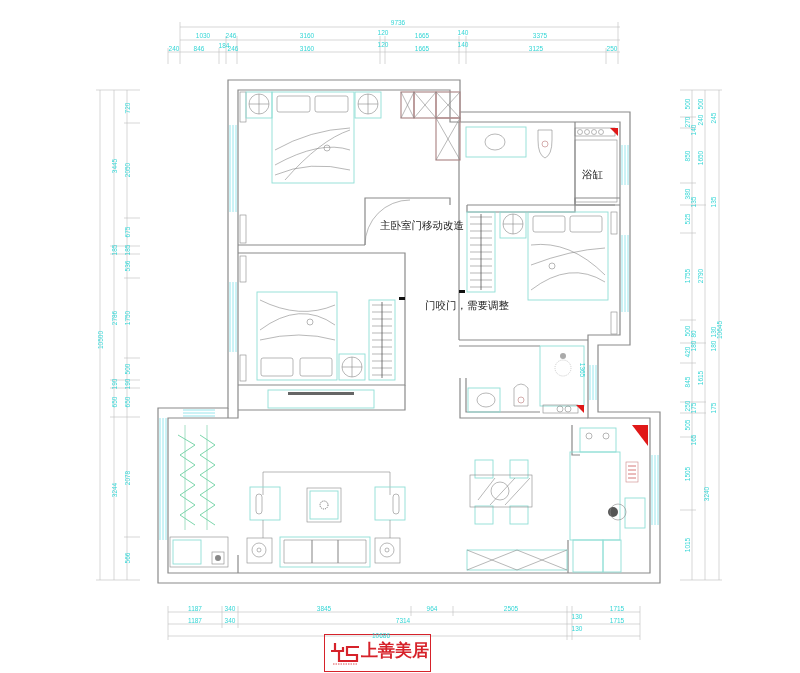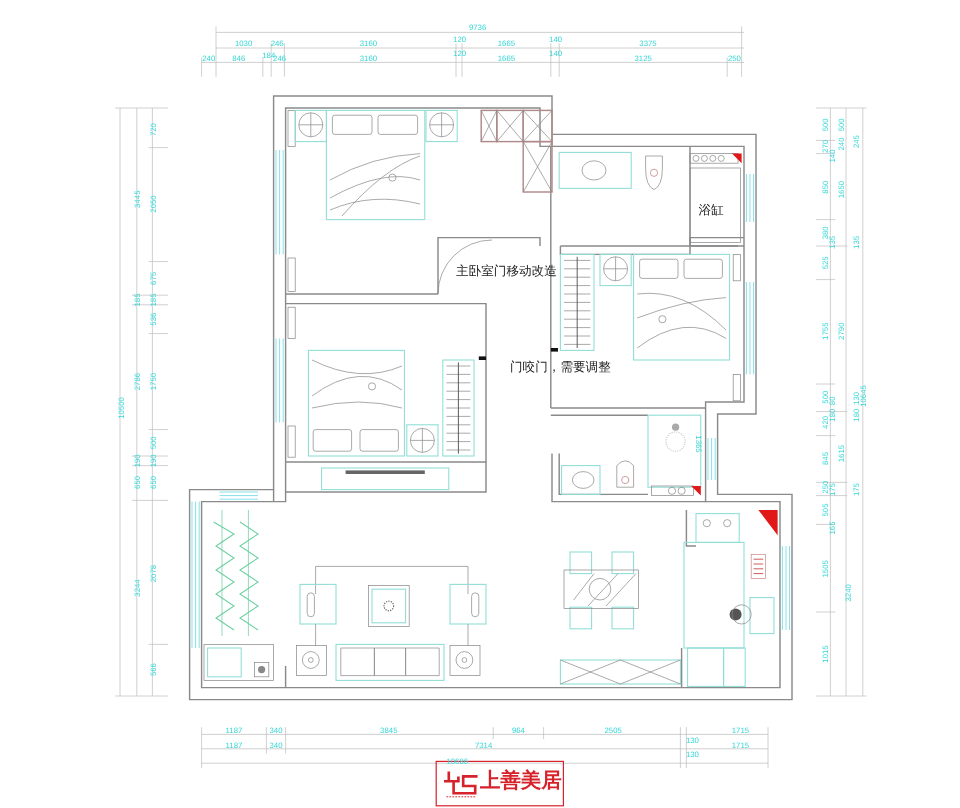--- a/index.html
+++ b/index.html
@@ -7,21 +7,21 @@
   #plan{position:absolute;left:0;top:0;width:800px;height:673px;}
   .dim{font-family:"Liberation Sans",sans-serif;font-size:6.5px;fill:#35d6d6;}
   .dimv{font-family:"Liberation Sans",sans-serif;font-size:6.5px;fill:#35d6d6;}
   .lbl{font-family:"DejaVu Serif",serif;font-size:10.5px;fill:#222;}
   .wall{fill:none;stroke:#8a8a8a;stroke-width:1.2;}
   .cy{stroke:#8fded6;stroke-width:0.9;fill:none;}
   .gr{stroke:#888;stroke-width:0.6;fill:none;}
   .brn{stroke:#b08a8a;stroke-width:1.2;fill:none;}
   .win{stroke:#7fe0e8;stroke-width:0.8;fill:none;}
   .ext{stroke:#bdbdbd;stroke-width:0.6;fill:none;}
-  #logo{position:absolute;left:363px;top:634px;width:105px;height:36px;}
+  #logo{position:absolute;left:324px;top:634px;width:105px;height:36px;}
   #logo .t{position:absolute;left:36px;top:4px;font-family:"DejaVu Sans",sans-serif;font-size:17px;color:#d6222a;font-weight:bold;letter-spacing:0px;}
   #total-label{position:absolute;left:372px;top:632px;font-size:6.5px;color:#35d6d6;}
 </style>
 </head>
 <body>
 
 <svg id="plan" viewBox="0 0 800 673" xmlns="http://www.w3.org/2000/svg">
 
   <g>
     <line class="ext" x1="180" y1="27" x2="620" y2="27"></line>

